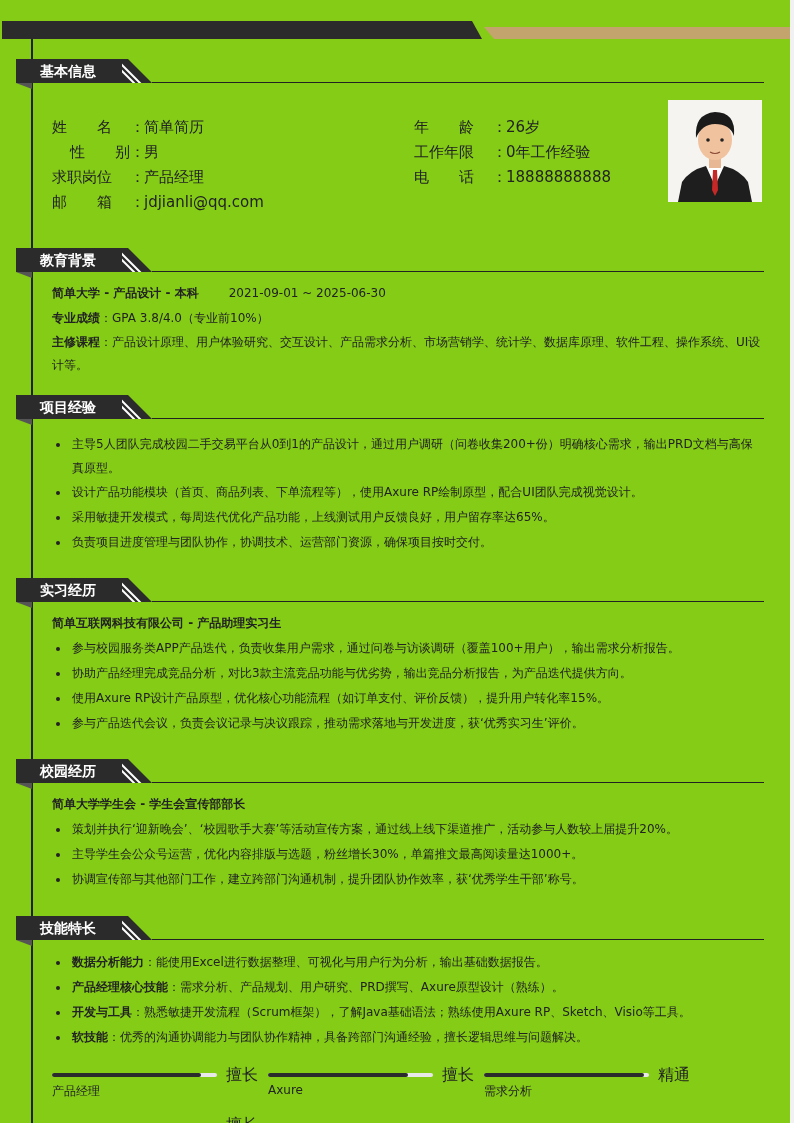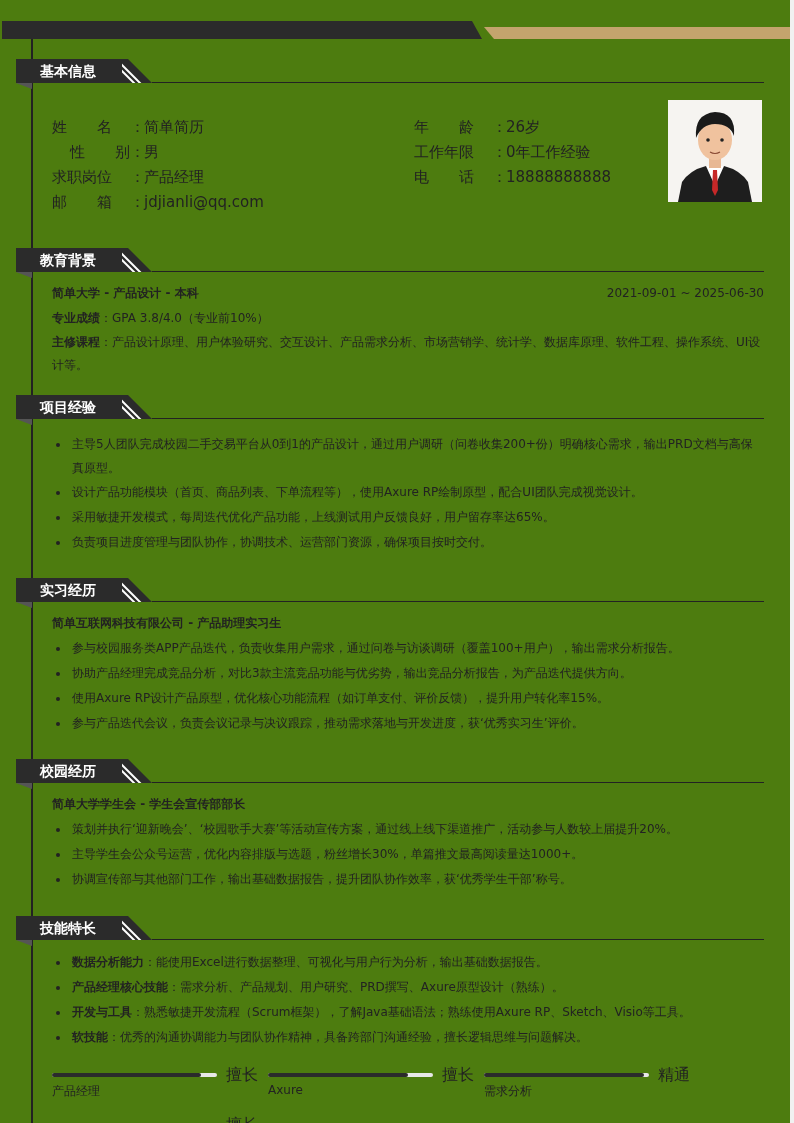--- a/index.html
+++ b/index.html
@@ -1,18 +1,18 @@
 <!DOCTYPE html>
 <html><head>
 <meta charset="utf-8">
 <style>
   * { box-sizing: border-box; margin: 0; padding: 0; }
   html, body { width: 794px; height: 1123px; overflow: hidden; background: #f1f1f1; }
   body { font-family: "DejaVu Sans", "Liberation Sans", sans-serif; color: #222; font-size: 12px; }
-  .page { position: absolute; left: 0; top: 0; width: 790px; height: 1123px; background: #4d7c0f; overflow: hidden; }
+  .page { position: absolute; left: 0; top: 0; width: 790px; height: 1123px; background: #84cc16; overflow: hidden; }
   
   .band-dark { position: absolute; left: 2px; top: 21px; width: 480px; height: 18px; background: #2b2b2b;
                clip-path: polygon(0 0, 470px 0, 480px 18px, 0 18px); }
   .band-gold { position: absolute; left: 484px; top: 27px; width: 306px; height: 12px; background: #c4a46d;
                clip-path: polygon(0 0, 306px 0, 306px 12px, 10px 12px); }
   .vline { position: absolute; left: 31px; top: 39px; width: 2px; height: 1084px; background: #222; }
 
   .section { position: absolute; left: 16px; width: 748px; }
   .sec-head { position: relative; height: 24px; }
   .sec-title { position: absolute; left: 0; top: 0; height: 24px; width: 106px; background: #2b2b2b; color: #fff;
@@ -92,21 +92,21 @@
     <div class="sec-head">
       <div class="sec-stripes">
           <i style="left:6px"></i>
           <i style="left:12px"></i>
         </div>
       <div class="sec-title">教育背景</div>
       <div class="sec-fold"></div>
       <div class="sec-line"></div>
     </div>
     <div class="sec-body" style="padding-top:9px;">
-      <div class="line" style="display:flex;justify-content:space-between;">
+      <div class="line" style="display:flex;gap:30px;">
         <span class="bold">简单大学 - 产品设计 - 本科</span>
         <span>2021-09-01 ~ 2025-06-30</span>
       </div>
       <div class="line"><span class="bold">专业成绩</span><span>：</span><span>GPA 3.8/4.0（专业前10%）</span></div>
       <div class="wrap"><span class="bold">主修课程</span><span>：</span><span>产品设计原理、用户体验研究、交互设计、产品需求分析、市场营销学、统计学、数据库原理、软件工程、操作系统、UI设计等。</span></div>
     </div>
   </div>
 
   <div class="section" style="top:395px;">
     <div class="sec-head">
@@ -157,21 +157,21 @@
         </div>
       <div class="sec-title">校园经历</div>
       <div class="sec-fold"></div>
       <div class="sec-line"></div>
     </div>
     <div class="sec-body" style="padding-top:9px;">
       <div class="line bold">简单大学学生会 - 学生会宣传部部长</div>
       <ul class="bullets">
         <li>策划并执行‘迎新晚会’、‘校园歌手大赛’等活动宣传方案，通过线上线下渠道推广，活动参与人数较上届提升20%。</li>
         <li>主导学生会公众号运营，优化内容排版与选题，粉丝增长30%，单篇推文最高阅读量达1000+。</li>
-        <li>协调宣传部与其他部门工作，输出基础数据报告，提升团队协作效率，获‘优秀学生干部’称号。</li>
+        <li>协调宣传部与其他部门工作，建立跨部门沟通机制，提升团队协作效率，获‘优秀学生干部’称号。</li>
       </ul>
     </div>
   </div>
 
   <div class="section" style="top:916px;">
     <div class="sec-head">
       <div class="sec-stripes">
           <i style="left:6px"></i>
           <i style="left:12px"></i>
         </div>

